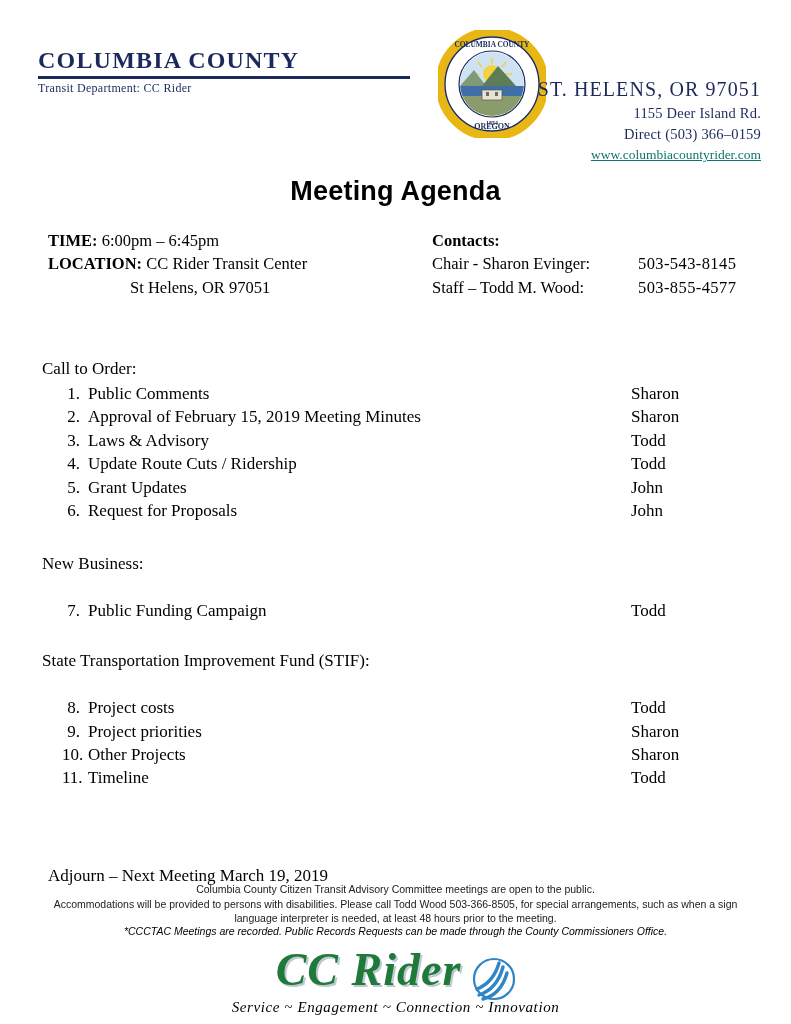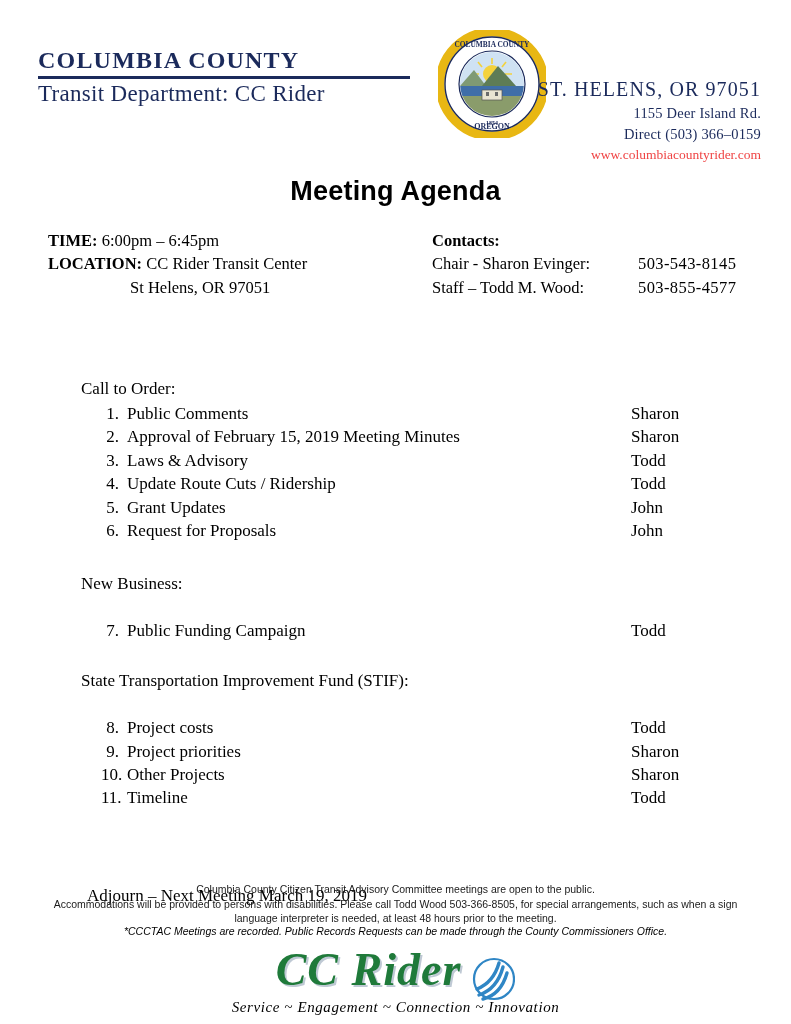--- a/index.html
+++ b/index.html
@@ -40,21 +40,21 @@
     color: #1b2a5b;
     line-height: 1.05;
   }
   .hdr-rule {
     height: 3px;
     background: #1b2a5b;
     margin: 3px 0 2px 0;
     width: 372px;
   }
   .dept-name {
-    font-size: 23px;
+    font-size: 12px;
     color: #1b2a5b;
     letter-spacing: 0.3px;
     margin-top: 1px;
   }
 
   .hdr-right {
     position: absolute;
     right: 30px;
     top: 78px;
     text-align: right;
@@ -67,21 +67,22 @@
     font-variant: small-caps;
   }
   .addr-line {
     font-size: 14.5px;
     margin-top: 4px;
     letter-spacing: 0.2px;
   }
   .web-line {
     font-size: 13.5px;
     margin-top: 4px;
-    color: #ef4444;
+    color: #0f766e;
+    text-decoration: underline;
   }
 
   
   .seal {
     position: absolute;
     left: 438px;
     top: 30px;
     width: 108px;
     height: 108px;
   }
@@ -119,23 +120,22 @@
     top: 0;
     line-height: 1.42;
   }
   .contacts-title { font-weight: bold; }
   .contact-row { display: flex; }
   .contact-name { width: 206px; }
   .contact-phone { letter-spacing: 0.4px; }
 
   
   .agenda {
-    margin-top: 40px;
+    margin-top: 20px;
     font-size: 17px;
-    padding-left: 39px;
   }
   .section-head {
     padding-left: 42px;
     margin-bottom: 4px;
   }
   ol.items {
     list-style: none;
     margin: 0;
     padding: 0;
   }

